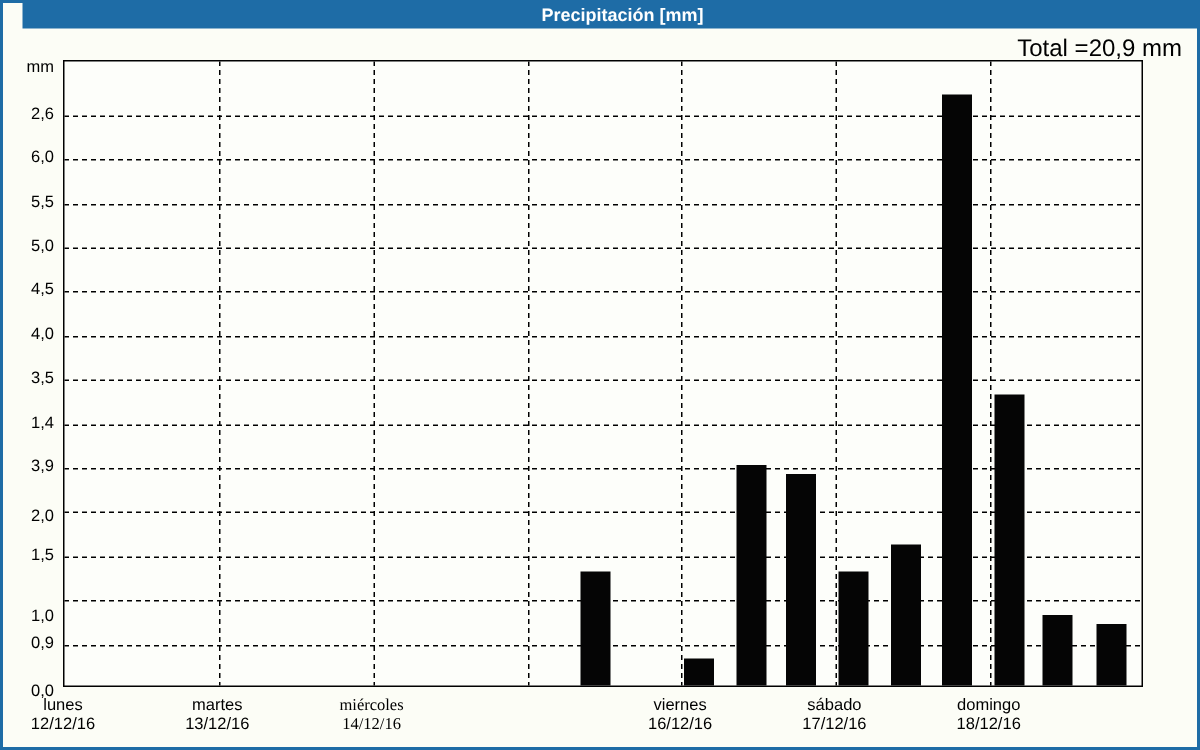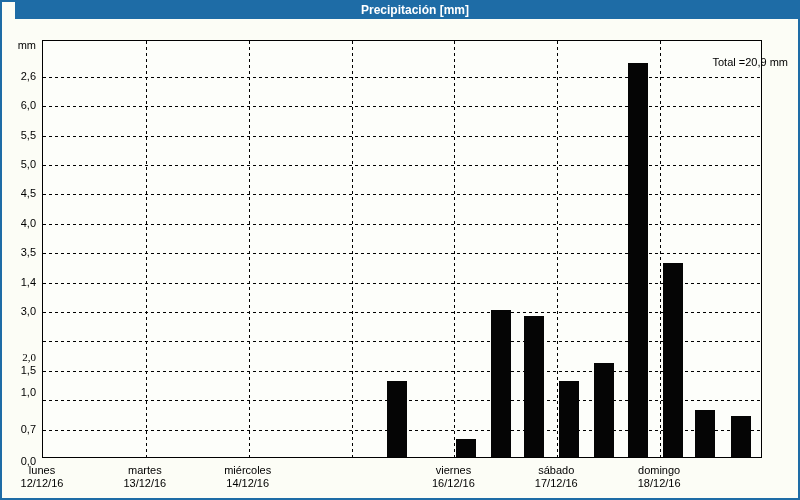--- a/index.html
+++ b/index.html
@@ -10,21 +10,21 @@
     color:#000;
   }
   .frame{position:absolute;inset:0;border:2px solid #1e6ca6;pointer-events:none;z-index:50;}
   .titlebar{
     position:absolute;top:0;left:15px;width:800px;height:19px;
     background:linear-gradient(to bottom,#2474ad 0%,#1e6ca6 60%,#1a649c 100%);
     display:flex;align-items:center;justify-content:center;z-index:60;text-align:center;
   }
   .titlebar span{color:#fff;font-size:12px;font-weight:bold;letter-spacing:0px;}
   .total{
-    position:absolute;top:24px;right:12px;font-size:11px;z-index:5;margin-top:32px;
+    position:absolute;top:24px;right:12px;font-size:16px;z-index:5;
   }
   .unit{
     position:absolute;left:0;top:39px;width:36px;text-align:right;font-size:11px;z-index:5;
   }
   .plot{
     position:absolute;left:42px;top:40px;width:720px;height:418px;
     border:1px solid #000;box-sizing:border-box;background:#fdfefa;z-index:1;
   }
   .hgrid{
     position:absolute;left:0;width:100%;height:1px;
@@ -53,25 +53,25 @@
   <div class="titlebar" style="background: rgb(30, 108, 166);">
     <span>Precipitación [mm]</span>
   </div>
 
   <div class="total">Total =20,9 mm</div>
 
   <div class="unit">mm</div>
 
   <div class="yticks" id="yticks">
       <div class="ytick" style="top: 414px;">0,0</div>
-      <div class="ytick" style="top: 381.605px;">0,7</div>
-      <div class="ytick" style="top: 345px;">1,0</div>
+      <div class="ytick" style="top: 381.605px;">0,9</div>
+      <div class="ytick" style="top: 364px;">1,0</div>
       <div class="ytick" style="top: 322.814px;">1,5</div>
-      <div class="ytick" style="top: 310px; font-family: Liberation Serif, serif;">2,0</div>
-      <div class="ytick" style="top: 264.024px;">3,0</div>
+      <div class="ytick" style="top: 297px;">2,0</div>
+      <div class="ytick" style="top: 264.024px;">3,9</div>
       <div class="ytick" style="top: 234.629px;">1,4</div>
       <div class="ytick" style="top: 205.233px;">3,5</div>
       <div class="ytick" style="top: 175.838px;">4,0</div>
       <div class="ytick" style="top: 146.443px;">4,5</div>
       <div class="ytick" style="top: 117.048px;">5,0</div>
       <div class="ytick" style="top: 87.6526px;">5,5</div>
       <div class="ytick" style="top: 58.2574px;">6,0</div>
       <div class="ytick" style="top: 28.8622px;">2,6</div>
     </div>
 
@@ -109,21 +109,21 @@
 
   <div class="xlabels" id="xlabels">
       <div class="xlab" style="left: -52px;">
         <div>lunes</div>
         <div>12/12/16</div>
       </div>
       <div class="xlab" style="left: 50.8571px;">
         <div>martes</div>
         <div>13/12/16</div>
       </div>
-      <div class="xlab" style="left: 153.714px;">
+      <div class="xlab" style="left: 153.714px; font-family: Liberation Serif, serif;">
         <div>miércoles</div>
         <div>14/12/16</div>
       </div>
       <div class="xlab" style="left: 359.429px;">
         <div>viernes</div>
         <div>16/12/16</div>
       </div>
       <div class="xlab" style="left: 462.286px;">
         <div>sábado</div>
         <div>17/12/16</div>

